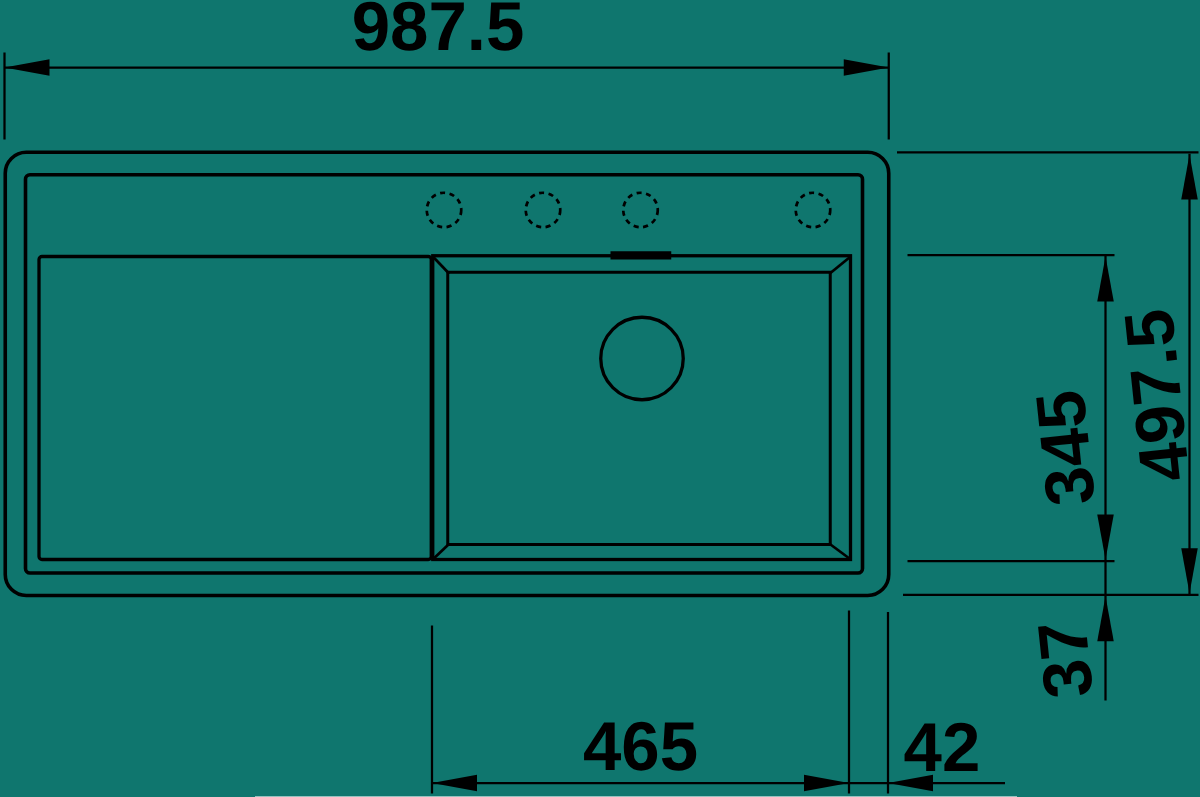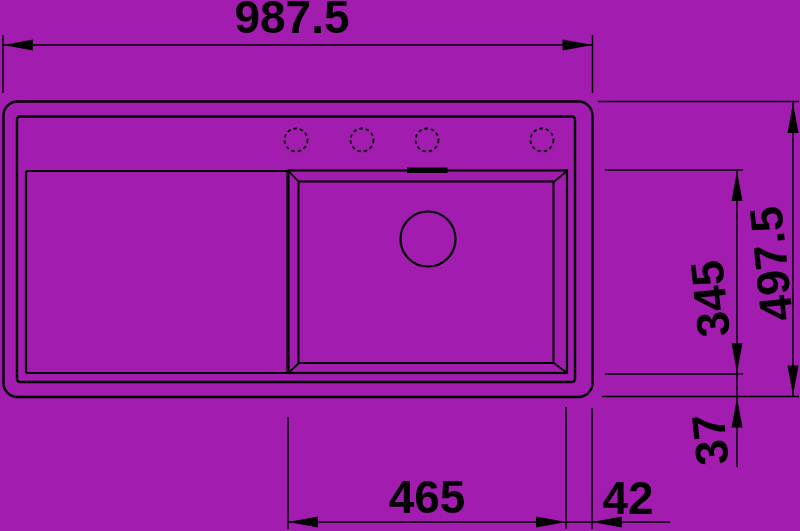--- a/index.html
+++ b/index.html
@@ -1,20 +1,20 @@
 <!DOCTYPE html>
 <html><head>
 <meta charset="utf-8">
 <style>
   html, body { margin: 0; padding: 0; background: #ffffff; }
   .stage {
     position: relative;
     width: 800px;
     height: 531px;
-    background: #a21caf;
+    background: #0f766e;
     overflow: hidden;
   }
   svg text {
     font-family: "Liberation Sans", sans-serif;
     font-weight: bold;
     font-size: 46px;
     fill: #000000;
   }
 </style>
 </head>

